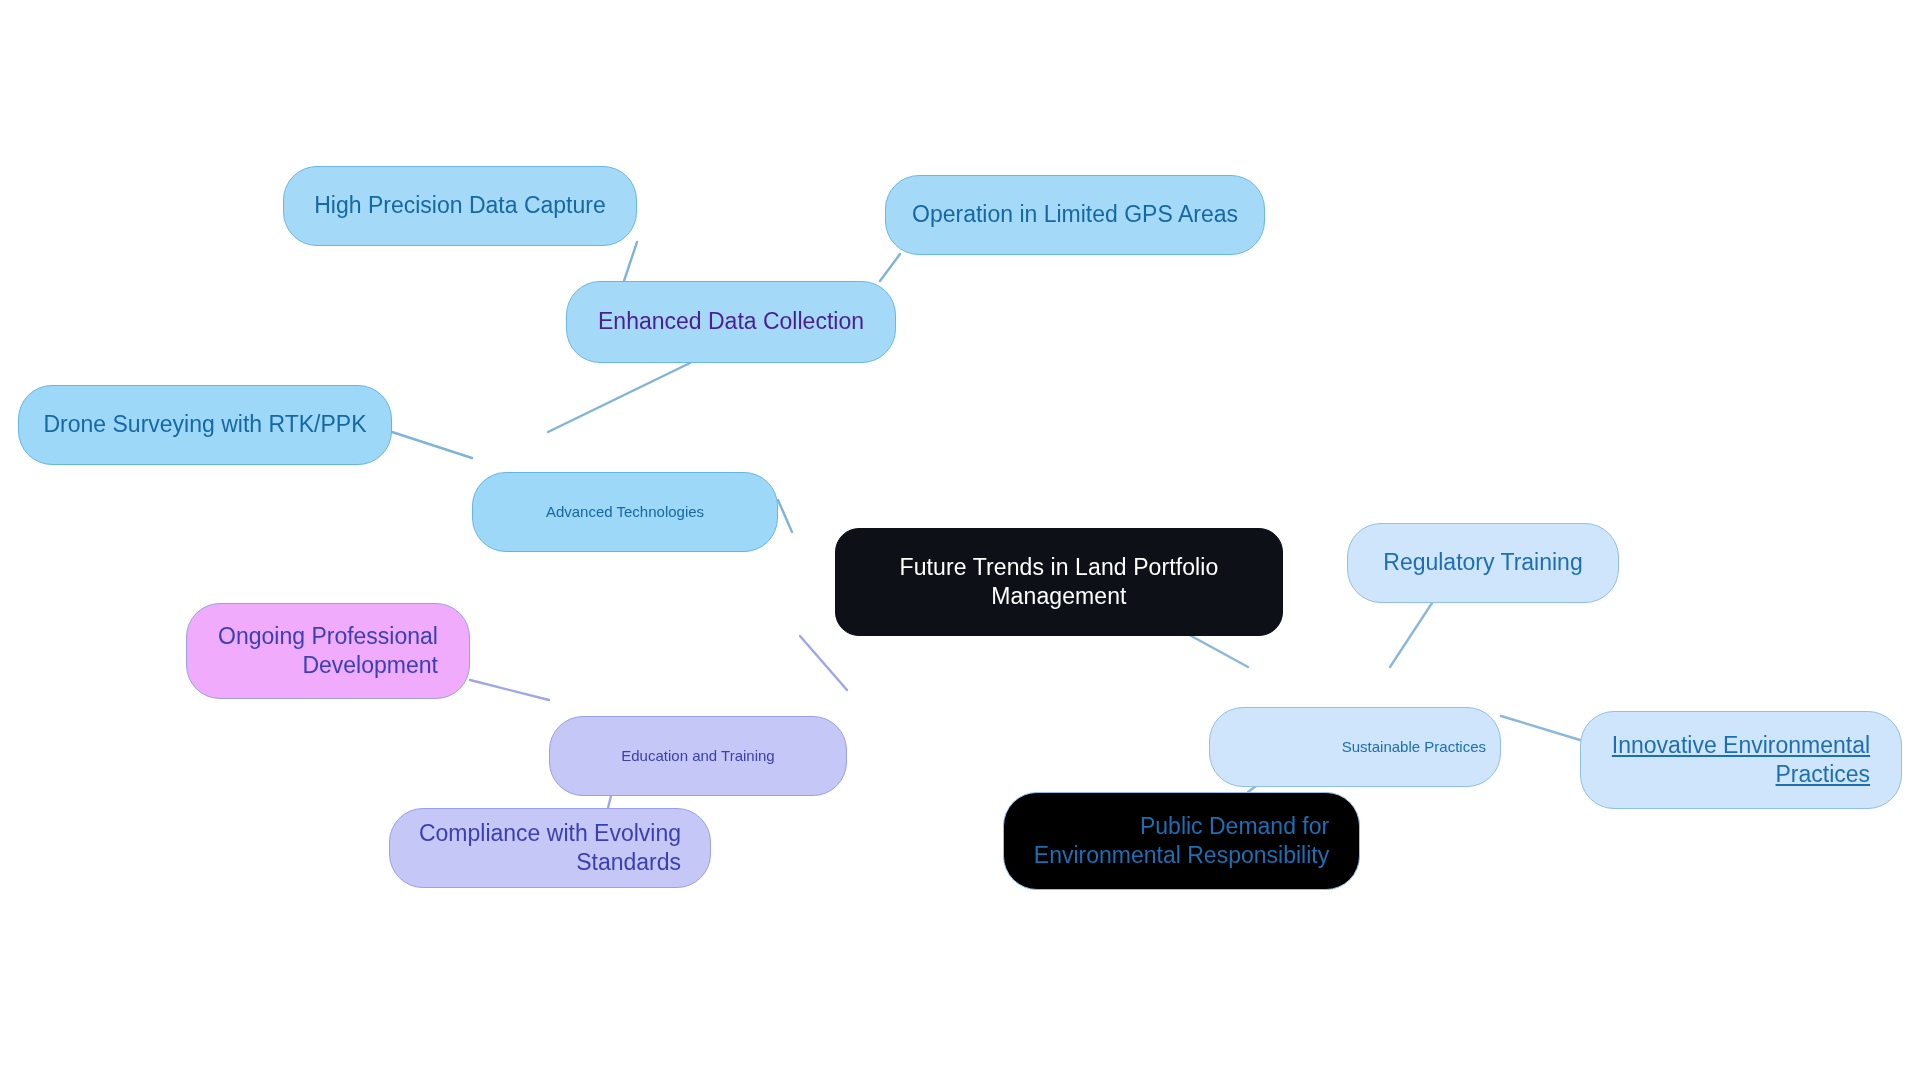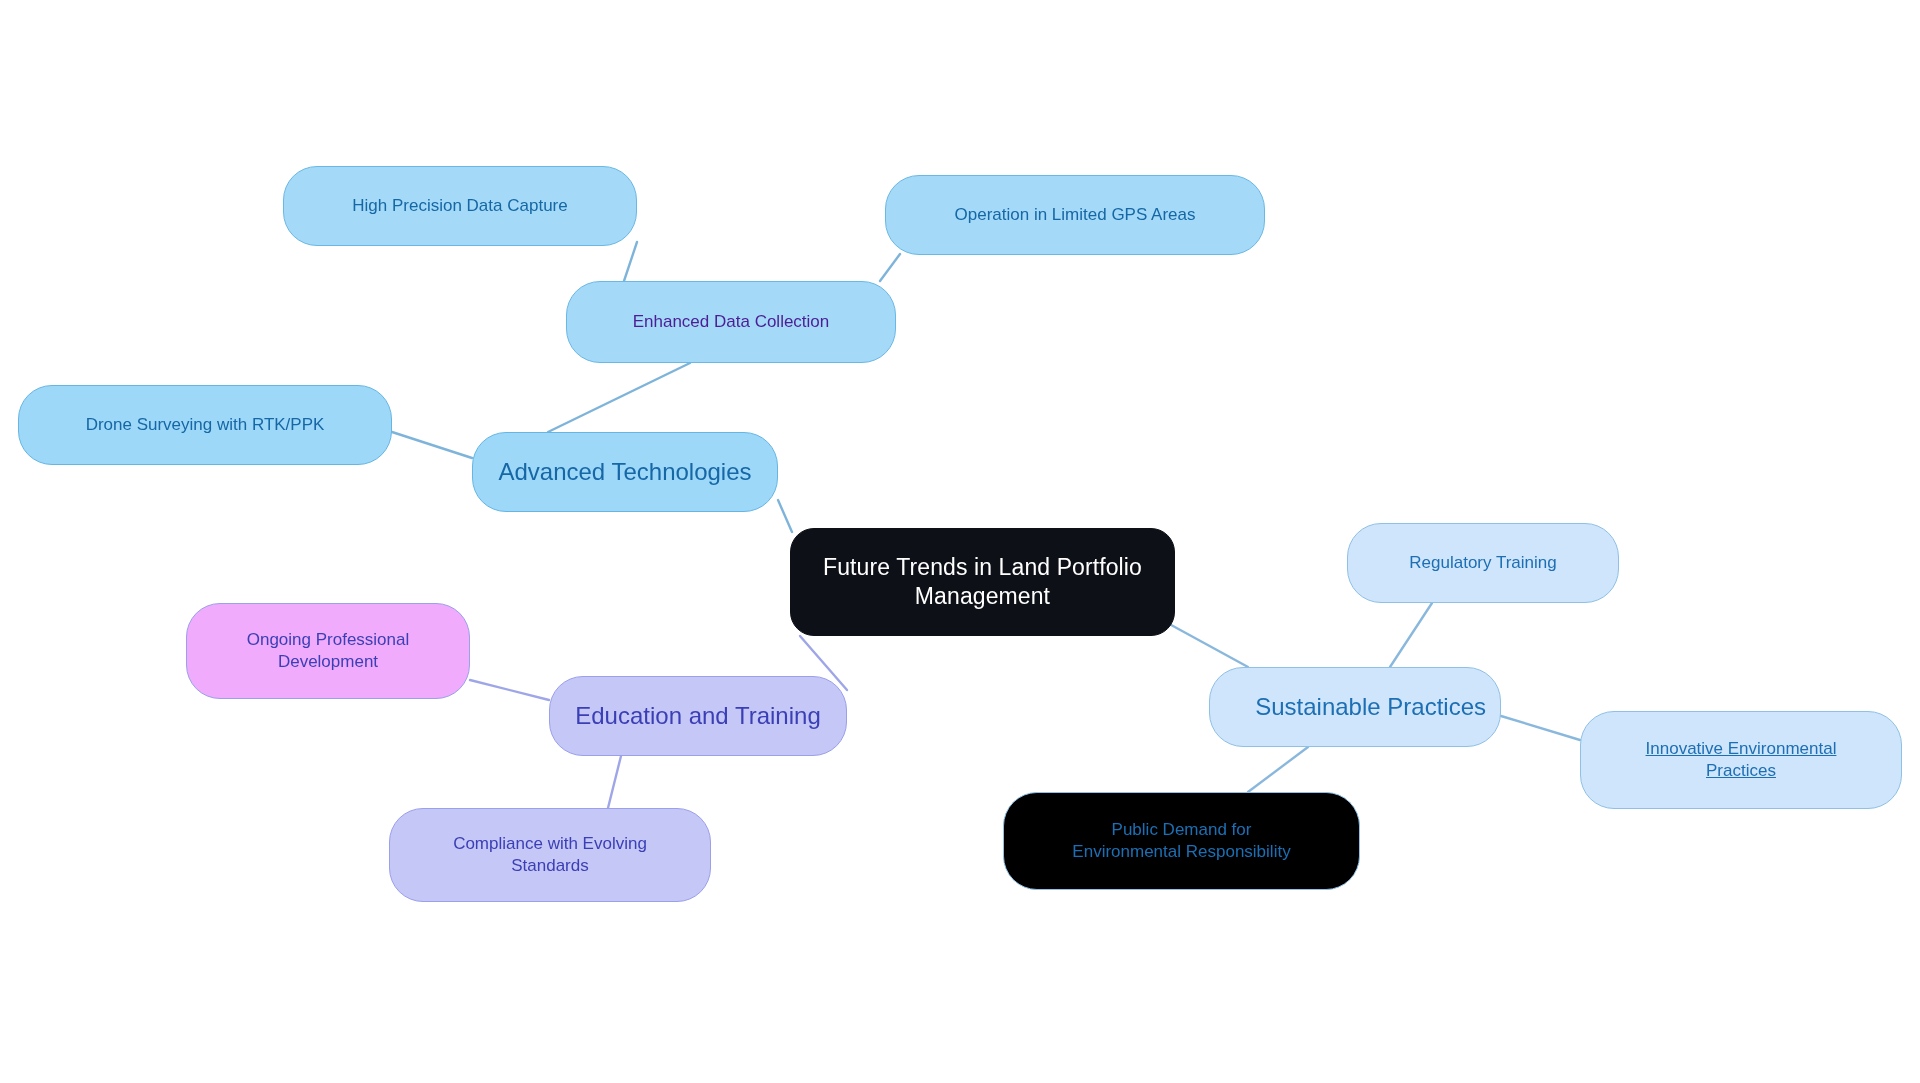--- a/index.html
+++ b/index.html
@@ -35,53 +35,53 @@
     border-width: 1.5px;
     line-height: 1.28;
     white-space: pre-line;
     padding: 6px 14px;
   }
   .node.root {
     border-radius: 24px;
     font-size: 23px;
     letter-spacing: 0.1px;
   }
-  .node.branch { font-size: 24px; }
-  .node.leaf   { font-size: 17px; }
+  .node.branch { font-size: 15px; margin-top: 40px; }
+  .node.leaf   { font-size: 23px; text-align: right; }
 </style>
 </head>
 <body>
 
 <div id="canvas">
   <svg id="edge-layer" viewBox="0 0 1920 1083" preserveAspectRatio="none">
       <line x1="792" y1="532" x2="778" y2="500" stroke="#7fb4da" stroke-width="2.4" stroke-linecap="round"></line>
       <line x1="472" y1="458" x2="392" y2="432" stroke="#7fb4da" stroke-width="2.4" stroke-linecap="round"></line>
       <line x1="548" y1="432" x2="690" y2="363" stroke="#7fb4da" stroke-width="2.4" stroke-linecap="round"></line>
       <line x1="624" y1="281" x2="637" y2="242" stroke="#7fb4da" stroke-width="2.4" stroke-linecap="round"></line>
       <line x1="880" y1="281" x2="900" y2="254" stroke="#7fb4da" stroke-width="2.4" stroke-linecap="round"></line>
       <line x1="800" y1="636" x2="847" y2="690" stroke="#9fa6e8" stroke-width="2.4" stroke-linecap="round"></line>
       <line x1="549" y1="700" x2="470" y2="680" stroke="#9fa6e8" stroke-width="2.4" stroke-linecap="round"></line>
       <line x1="621" y1="756" x2="608" y2="808" stroke="#9fa6e8" stroke-width="2.4" stroke-linecap="round"></line>
       <line x1="1162" y1="620" x2="1248" y2="667" stroke="#8ab8dd" stroke-width="2.4" stroke-linecap="round"></line>
       <line x1="1390" y1="667" x2="1432" y2="603" stroke="#8ab8dd" stroke-width="2.4" stroke-linecap="round"></line>
       <line x1="1308" y1="747" x2="1248" y2="792" stroke="#8ab8dd" stroke-width="2.4" stroke-linecap="round"></line>
       <line x1="1501" y1="716" x2="1580" y2="740" stroke="#8ab8dd" stroke-width="2.4" stroke-linecap="round"></line>
     </svg>
   <div id="node-layer">
-      <div class="node root" style="left: 790px; top: 528px; width: 385px; height: 108px; background: rgb(13, 17, 23); border-color: rgb(13, 17, 23); color: rgb(255, 255, 255);"><span>Future Trends in Land Portfolio
+      <div class="node root" style="left: 835px; top: 528px; width: 448px; height: 108px; background: rgb(13, 17, 23); border-color: rgb(13, 17, 23); color: rgb(255, 255, 255);"><span>Future Trends in Land Portfolio
 Management</span></div>
       <div class="node branch" style="left: 472px; top: 432px; width: 306px; height: 80px; background: rgb(158, 216, 248); border-color: rgb(102, 182, 228); color: rgb(22, 103, 166);"><span>Advanced Technologies</span></div>
       <div class="node leaf" style="left: 18px; top: 385px; width: 374px; height: 80px; background: rgb(158, 216, 248); border-color: rgb(102, 182, 228); color: rgb(22, 103, 166);"><span>Drone Surveying with RTK/PPK</span></div>
       <div class="node leaf" style="left: 566px; top: 281px; width: 330px; height: 82px; background: rgb(164, 218, 248); border-color: rgb(106, 184, 229); color: #4c1d95;"><span>Enhanced Data Collection</span></div>
       <div class="node leaf" style="left: 283px; top: 166px; width: 354px; height: 80px; background: rgb(164, 218, 248); border-color: rgb(106, 184, 229); color: rgb(22, 103, 166);"><span>High Precision Data Capture</span></div>
       <div class="node leaf" style="left: 885px; top: 175px; width: 380px; height: 80px; background: rgb(164, 218, 248); border-color: rgb(106, 184, 229); color: rgb(22, 103, 166);"><span>Operation in Limited GPS Areas</span></div>
       <div class="node branch" style="left: 549px; top: 676px; width: 298px; height: 80px; background: rgb(197, 199, 247); border-color: rgb(154, 160, 234); color: rgb(59, 63, 181);"><span>Education and Training</span></div>
       <div class="node leaf" style="left: 186px; top: 603px; width: 284px; height: 96px; background: #f0abfc; border-color: rgb(154, 160, 234); color: rgb(59, 63, 181);"><span>Ongoing Professional
 Development</span></div>
-      <div class="node leaf" style="left: 389px; top: 808px; width: 322px; height: 94px; background: rgb(197, 199, 247); border-color: rgb(154, 160, 234); color: rgb(59, 63, 181);"><span>Compliance with Evolving
+      <div class="node leaf" style="left: 389px; top: 808px; width: 322px; height: 80px; background: rgb(197, 199, 247); border-color: rgb(154, 160, 234); color: rgb(59, 63, 181);"><span>Compliance with Evolving
 Standards</span></div>
       <div class="node branch" style="left: 1209px; top: 667px; width: 292px; height: 80px; background: rgb(207, 229, 251); border-color: rgb(143, 192, 230); color: rgb(28, 111, 180); justify-content: flex-end;"><span>Sustainable Practices</span></div>
       <div class="node leaf" style="left: 1347px; top: 523px; width: 272px; height: 80px; background: rgb(207, 229, 251); border-color: rgb(143, 192, 230); color: rgb(28, 111, 180);"><span>Regulatory Training</span></div>
       <div class="node leaf" style="left: 1003px; top: 792px; width: 357px; height: 98px; background: #000000; border-color: rgb(143, 192, 230); color: rgb(28, 111, 180);"><span>Public Demand for
 Environmental Responsibility</span></div>
       <div class="node leaf" style="left: 1580px; top: 711px; width: 322px; height: 98px; background: rgb(207, 229, 251); border-color: rgb(143, 192, 230); color: rgb(28, 111, 180); text-decoration: underline;"><span>Innovative Environmental
 Practices</span></div>
     </div>
 </div>
 

